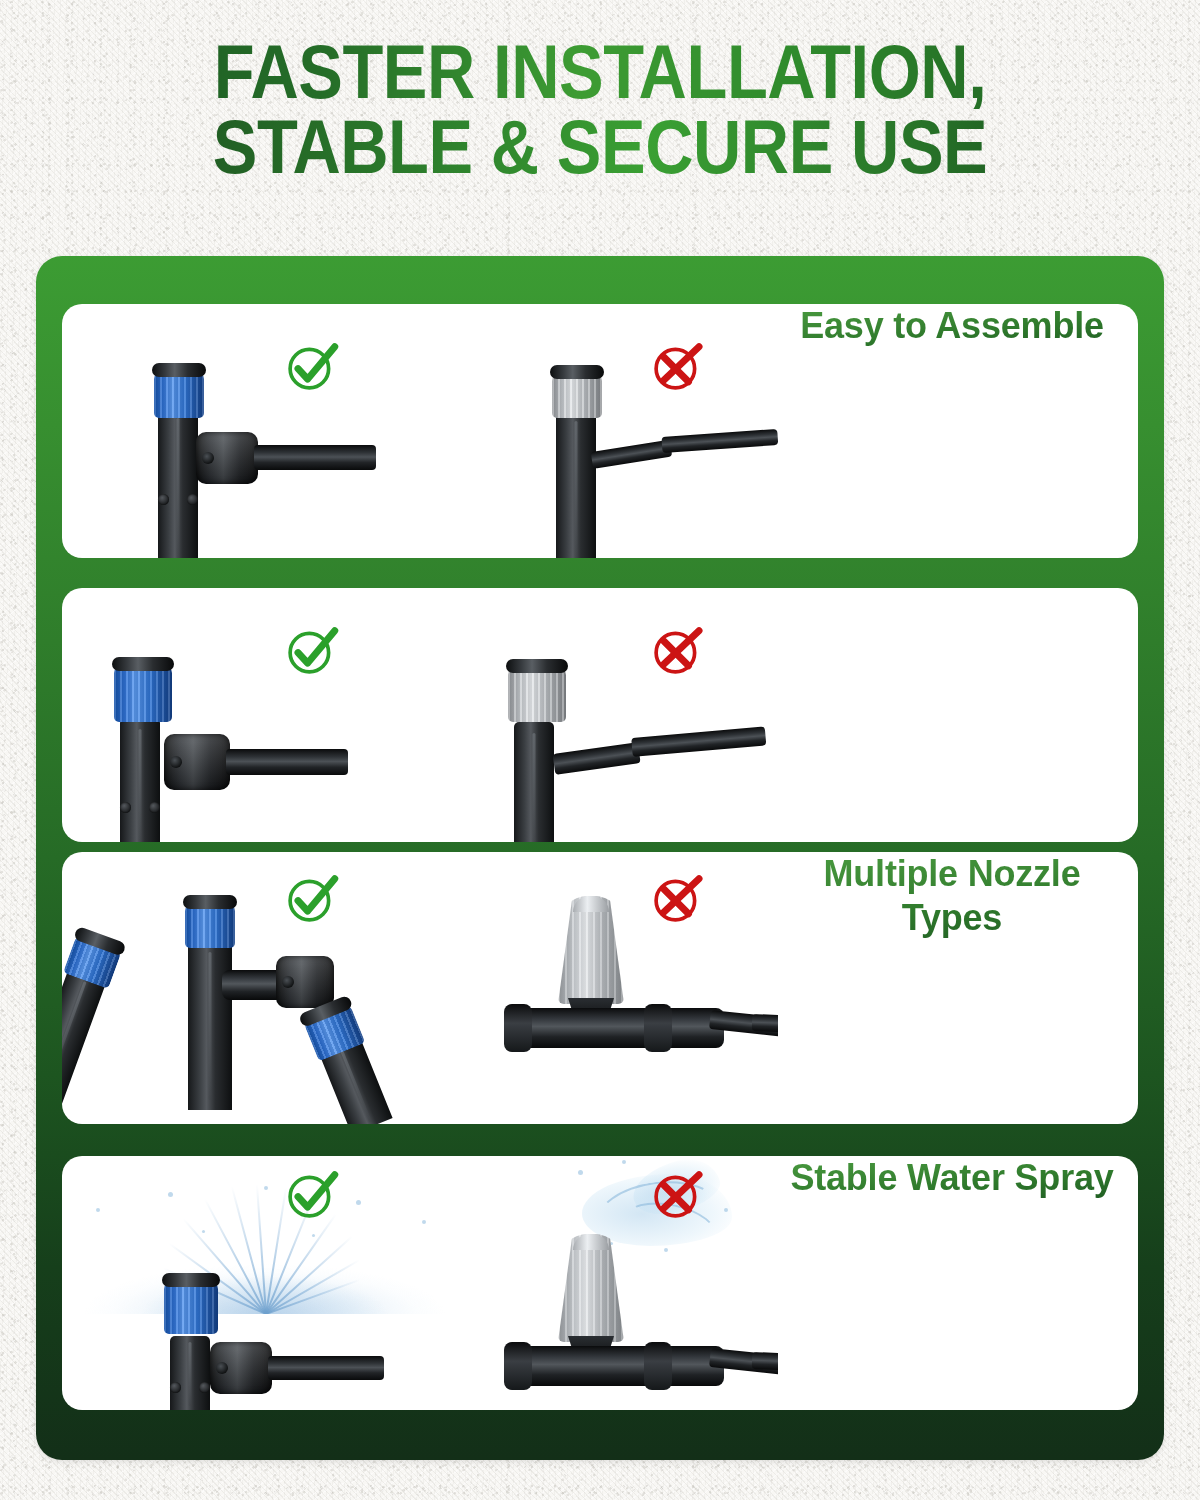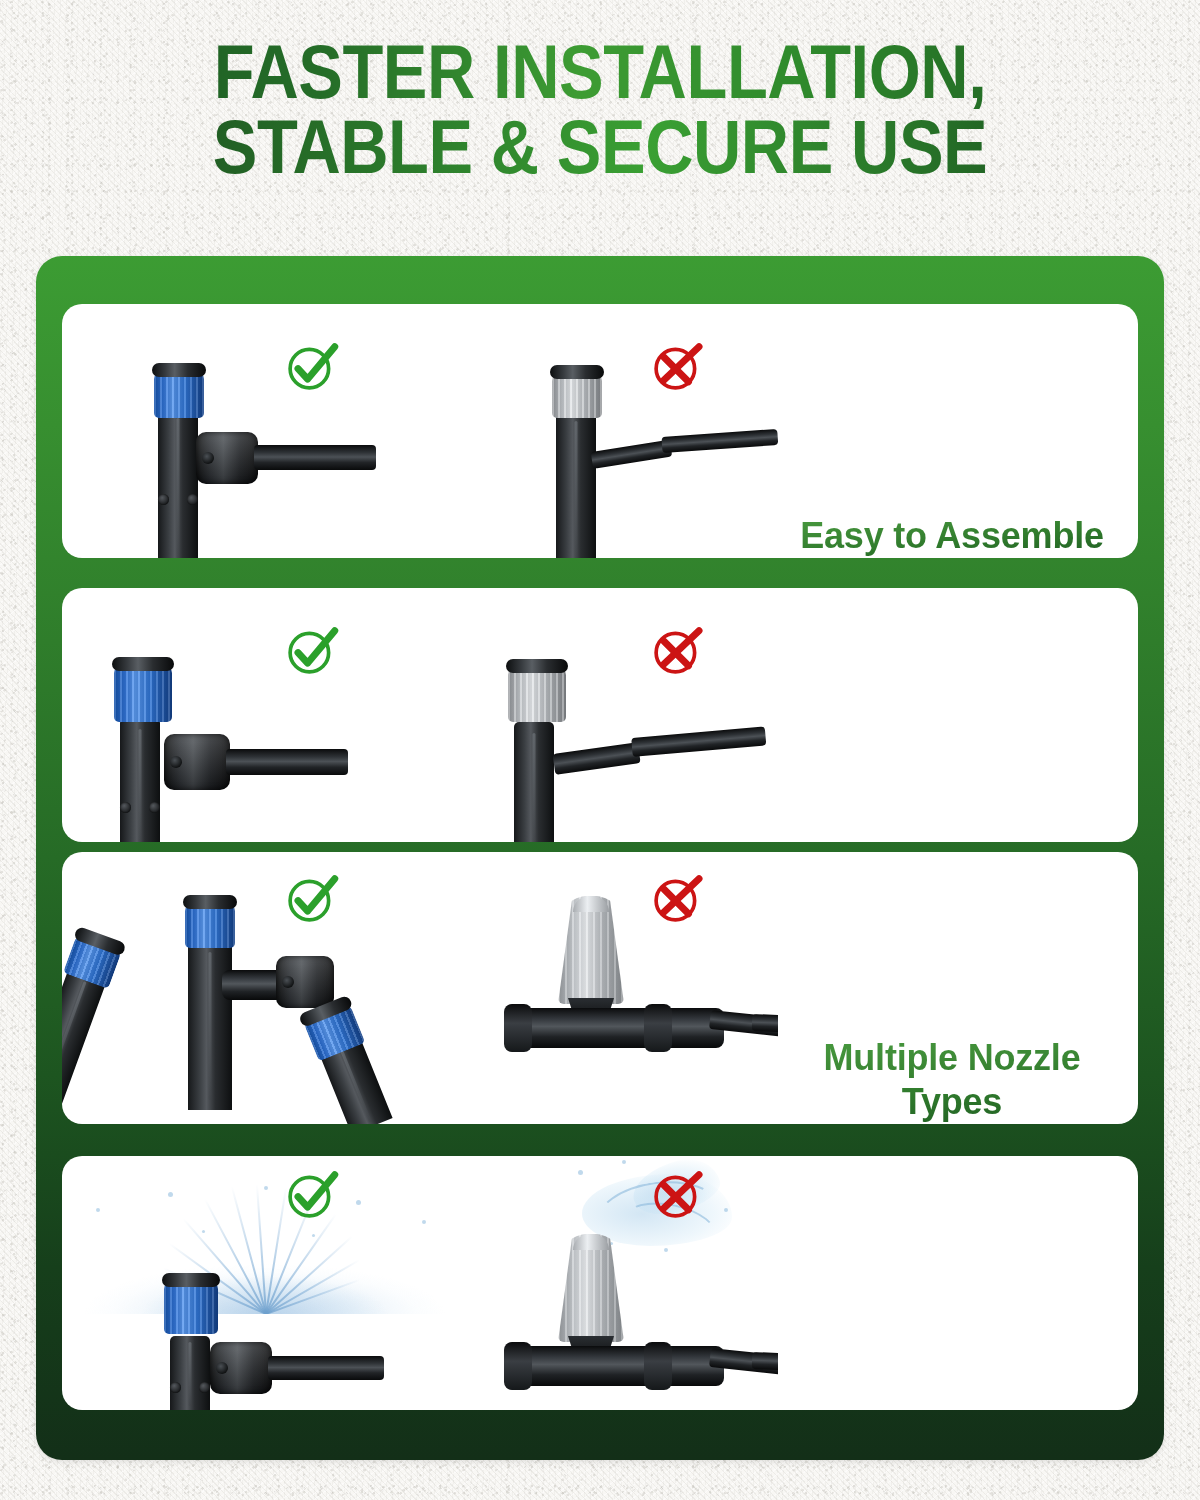--- a/index.html
+++ b/index.html
@@ -97,21 +97,21 @@
   }
 
   
   .card {
     position: absolute;
     left: 26px;
     width: 1076px;
     background: #ffffff;
     border-radius: 20px;
     display: flex;
-    align-items: flex-end;
+    align-items: flex-start;
     overflow: hidden;
   }
   .card.c1 { top: 48px;  height: 254px; }
   .card.c2 { top: 332px; height: 254px; }
   .card.c3 { top: 596px; height: 272px; }
   .card.c4 { top: 900px; height: 254px; }
 
   .card-visual {
     position: relative;
     flex: 0 0 716px;
@@ -536,16 +536,19 @@
         </div>
         <div class="badge cross">
           <svg viewBox="0 0 64 64" aria-hidden="true">
             <circle cx="29" cy="35" r="22" fill="none" stroke="#cc1414" stroke-width="4.2"></circle>
             <path d="M16 48 L56 10" fill="none" stroke="#cc1414" stroke-width="8" stroke-linecap="round"></path>
             <path d="M16 22 L44 50" fill="none" stroke="#cc1414" stroke-width="8" stroke-linecap="round"></path>
           </svg>
         </div>
       </div>
 
+      <div class="card-label">
+        <span class="label-text">Stable Water Spray</span>
+      </div>
     </div>
 
   </div>
 </div>
 
 </body></html>

